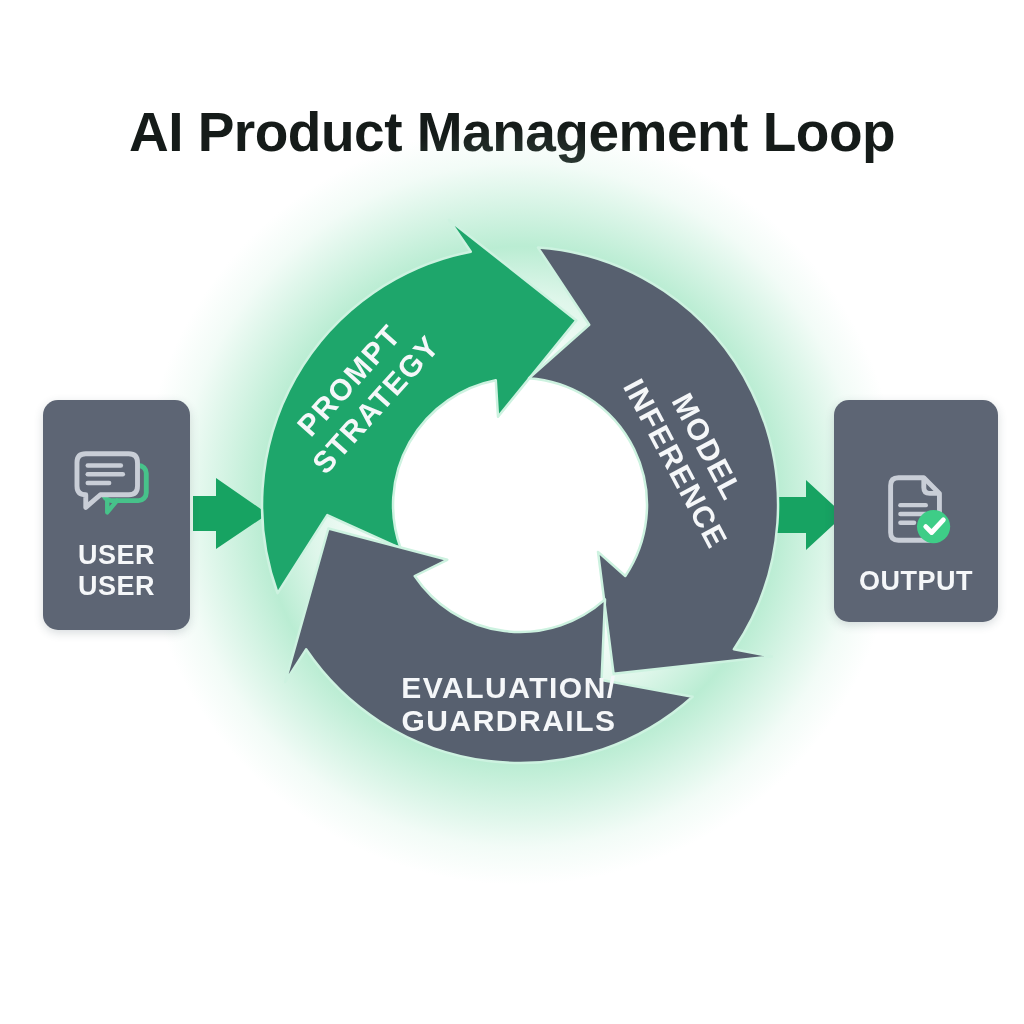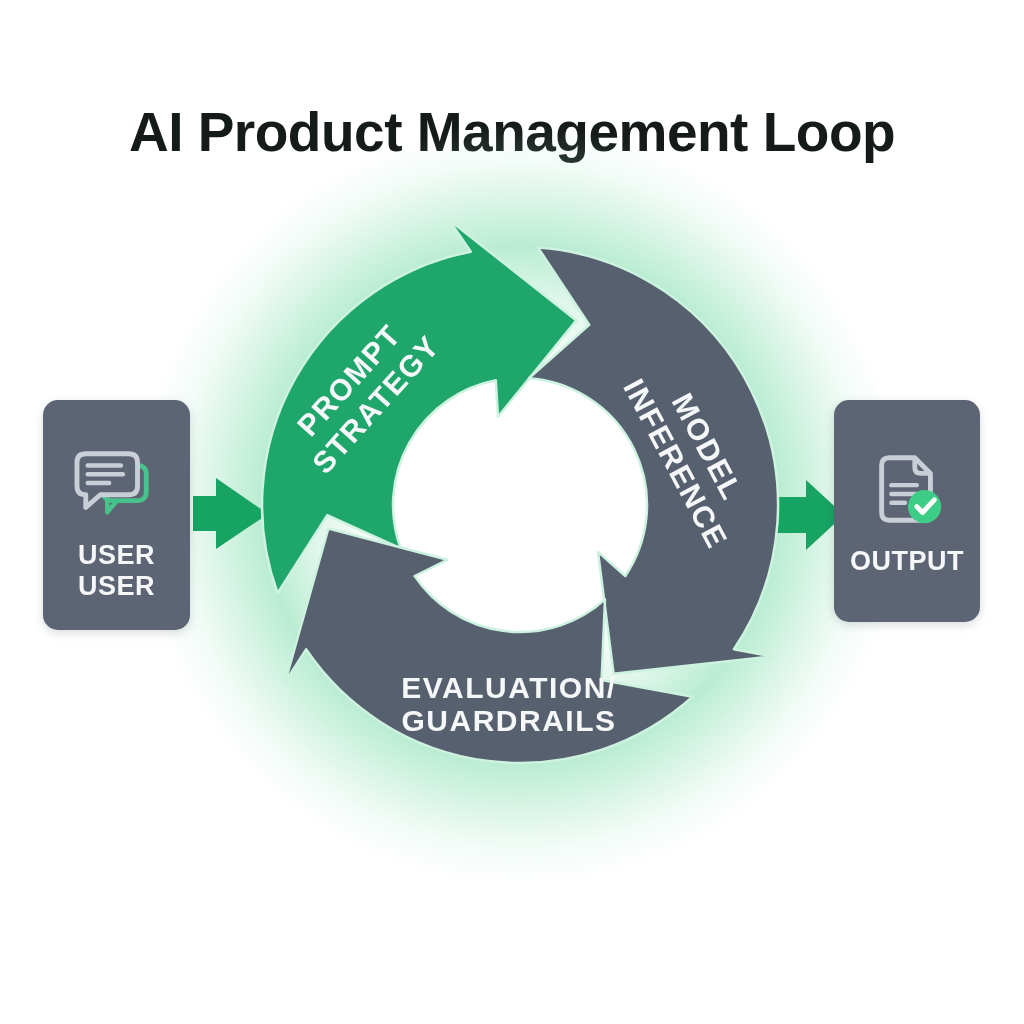--- a/index.html
+++ b/index.html
@@ -19,21 +19,21 @@
     font-family:"Liberation Sans","DejaVu Sans",sans-serif;
     font-weight:bold;font-size:30px;letter-spacing:1.5px;
     fill:var(--label-white,#f5f7f9);
   }
   .node{
     position:absolute;background:var(--slate-box,#5d6574);
     border-radius:15px;display:flex;flex-direction:column;align-items:center;
     box-shadow:0 3px 10px rgba(40,60,70,.18);
   }
   .node-left{left:43px;top:400px;width:147px;height:230px;padding-top:44px;box-sizing:border-box;}
-  .node-right{left:834px;top:400px;width:146px;height:222px;padding-top:50px;box-sizing:border-box;}
+  .node-right{left:834px;top:400px;width:164px;height:222px;padding-top:70px;box-sizing:border-box;}
   .node-icon{width:94px;height:82px;display:block;}
   .node-label{
     margin-top:14px;color:var(--label-white,#f5f7f9);
     font-weight:bold;font-size:27px;letter-spacing:0.5px;
     text-align:center;line-height:1.14;
   }
 </style>
 </head>
 <body>
 

